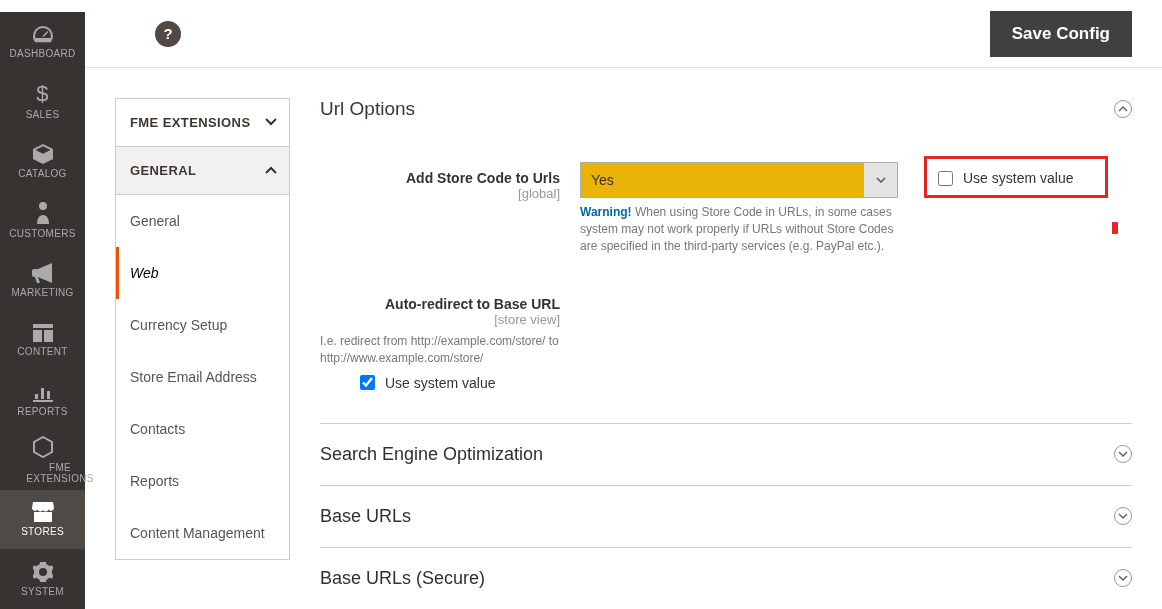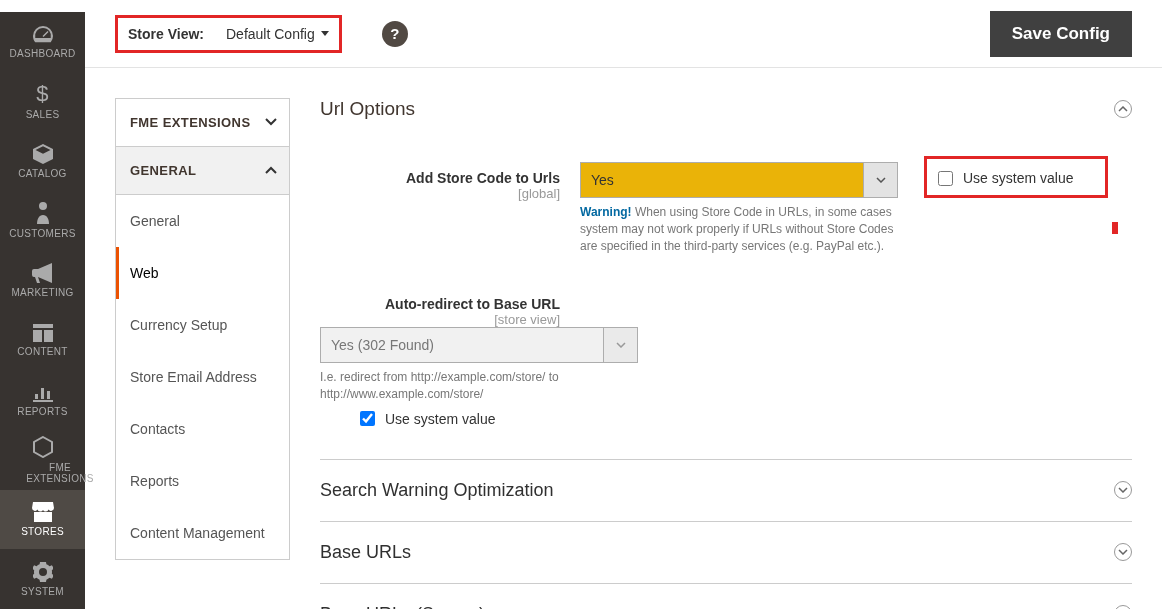--- a/index.html
+++ b/index.html
@@ -28,21 +28,21 @@
   
   .sidecol { width: 205px; padding: 30px 0 0 30px; }
   .side-panel { width: 175px; }
   .panel-head { display:flex; align-items:center; justify-content:space-between; padding: 16px 14px; cursor:pointer; text-transform:uppercase; font-weight:700; letter-spacing:0.4px; font-size:13px; }
   .panel-head.light { background:#fff; border:1px solid #ccc; color:#41362f;}
   .panel-head.dark { background:#f1f1f1; border:1px solid #ccc; border-top:none; color:#41362f;}
   .chev { width:10px; height:10px; display:inline-block;}
   .chev svg{display:block;}
   .side-list { border:1px solid #ccc; border-top:none;}
   .side-item { padding: 18px 14px; cursor:pointer; color:#555; font-size:14px;}
-  .side-item.active { border-left:3px solid #eb5202; color:#000; font-weight:400; background:#fff; padding-left:11px;}
+  .side-item.active { border-left:3px solid #eb5202; color:#000; font-weight:400; background:#fff; padding-left:11px;font-style:italic;}
   
   
   .settings { flex:1; padding: 30px 30px 0 30px; }
   .section-title-row { display:flex; align-items:center; justify-content:space-between; padding-bottom:16px;}
   .section-title { font-size:19px; color:#41362f;}
   .collapse-ico { width:18px; height:18px; border:1px solid #999; border-radius:50%; display:flex; align-items:center; justify-content:center; cursor:pointer;}
   .collapse-ico svg{display:block;}
   
   .field-row { display:flex; align-items:flex-start; padding:6px 0; }
   .field-label { width:260px; text-align:right; padding-right:20px; padding-top:8px;}
@@ -144,27 +144,20 @@
           <path fill="currentColor" d="M10 6a4 4 0 100 8 4 4 0 000-8zm9 4c0 .6-.06 1.2-.17 1.77l2.07 1.6-2 3.46-2.43-.98a8.03 8.03 0 01-3.07 1.78L13 20H7l-.4-2.37a8.03 8.03 0 01-3.07-1.78l-2.43.98-2-3.46 2.07-1.6A8.1 8.1 0 011 10c0-.6.06-1.2.17-1.77L-.9 6.63l2-3.46 2.43.98A8.03 8.03 0 016.6 2.37L7 0h6l.4 2.37a8.03 8.03 0 013.07 1.78l2.43-.98 2 3.46-2.07 1.6c.11.57.17 1.17.17 1.77z"></path>
         </svg>
       </span>
     <span class="nav-lbl">SYSTEM</span>
   </div>
 </div>
 
 <div class="main">
 
   <div class="topbar">
-    <div class="store-view-box">
-      <span class="store-view-label">Store View:</span>
-      <span class="store-view-select">
-        <span>Default Config</span>
-        <span class="caret-down"></span>
-      </span>
-    </div>
     <div class="help-ico">?</div>
     <button class="save-btn">Save Config</button>
   </div>
 
   <div class="content">
 
     <div class="sidecol">
       <div class="side-panel">
         <div class="panel-head light">
           <span>FME EXTENSIONS</span>
@@ -229,40 +222,32 @@
           <div class="red-mark"></div>
         </div>
       </div>
 
       <div class="field-row" style="margin-top:22px;flex-direction:column;">
         <div class="field-label">
           <div class="lbl-main">Auto-redirect to Base URL</div>
           <div class="lbl-scope">[store view]</div>
         </div>
         <div class="field-control">
-          <div class="select-box disabled">
-            <span>Yes (302 Found)</span>
-            <span class="select-arrow">
-                <svg width="10" height="6" viewBox="0 0 10 6">
-                  <path fill="none" stroke="#999" stroke-width="1.5" d="M1 1l4 4 4-4"></path>
-                </svg>
-              </span>
-          </div>
           <div class="field-note">I.e. redirect from http://example.com/store/ to http://www.example.com/store/</div>
         </div>
         <div class="field-check">
           <input type="checkbox" checked="" style="">
           <span>Use system value</span>
         </div>
       </div>
 
       <hr class="divider" style="margin-top:26px;">
 
       <div class="accordion-row">
-        <div class="accordion-title">Search Warning Optimization</div>
+        <div class="accordion-title">Search Engine Optimization</div>
         <div class="collapse-ico">
             <svg width="10" height="6" viewBox="0 0 10 6">
               <path fill="none" stroke="#666" stroke-width="1.5" d="M1 1l4 4 4-4"></path>
             </svg>
           </div>
       </div>
       <div class="accordion-row">
         <div class="accordion-title">Base URLs</div>
         <div class="collapse-ico">
             <svg width="10" height="6" viewBox="0 0 10 6">

